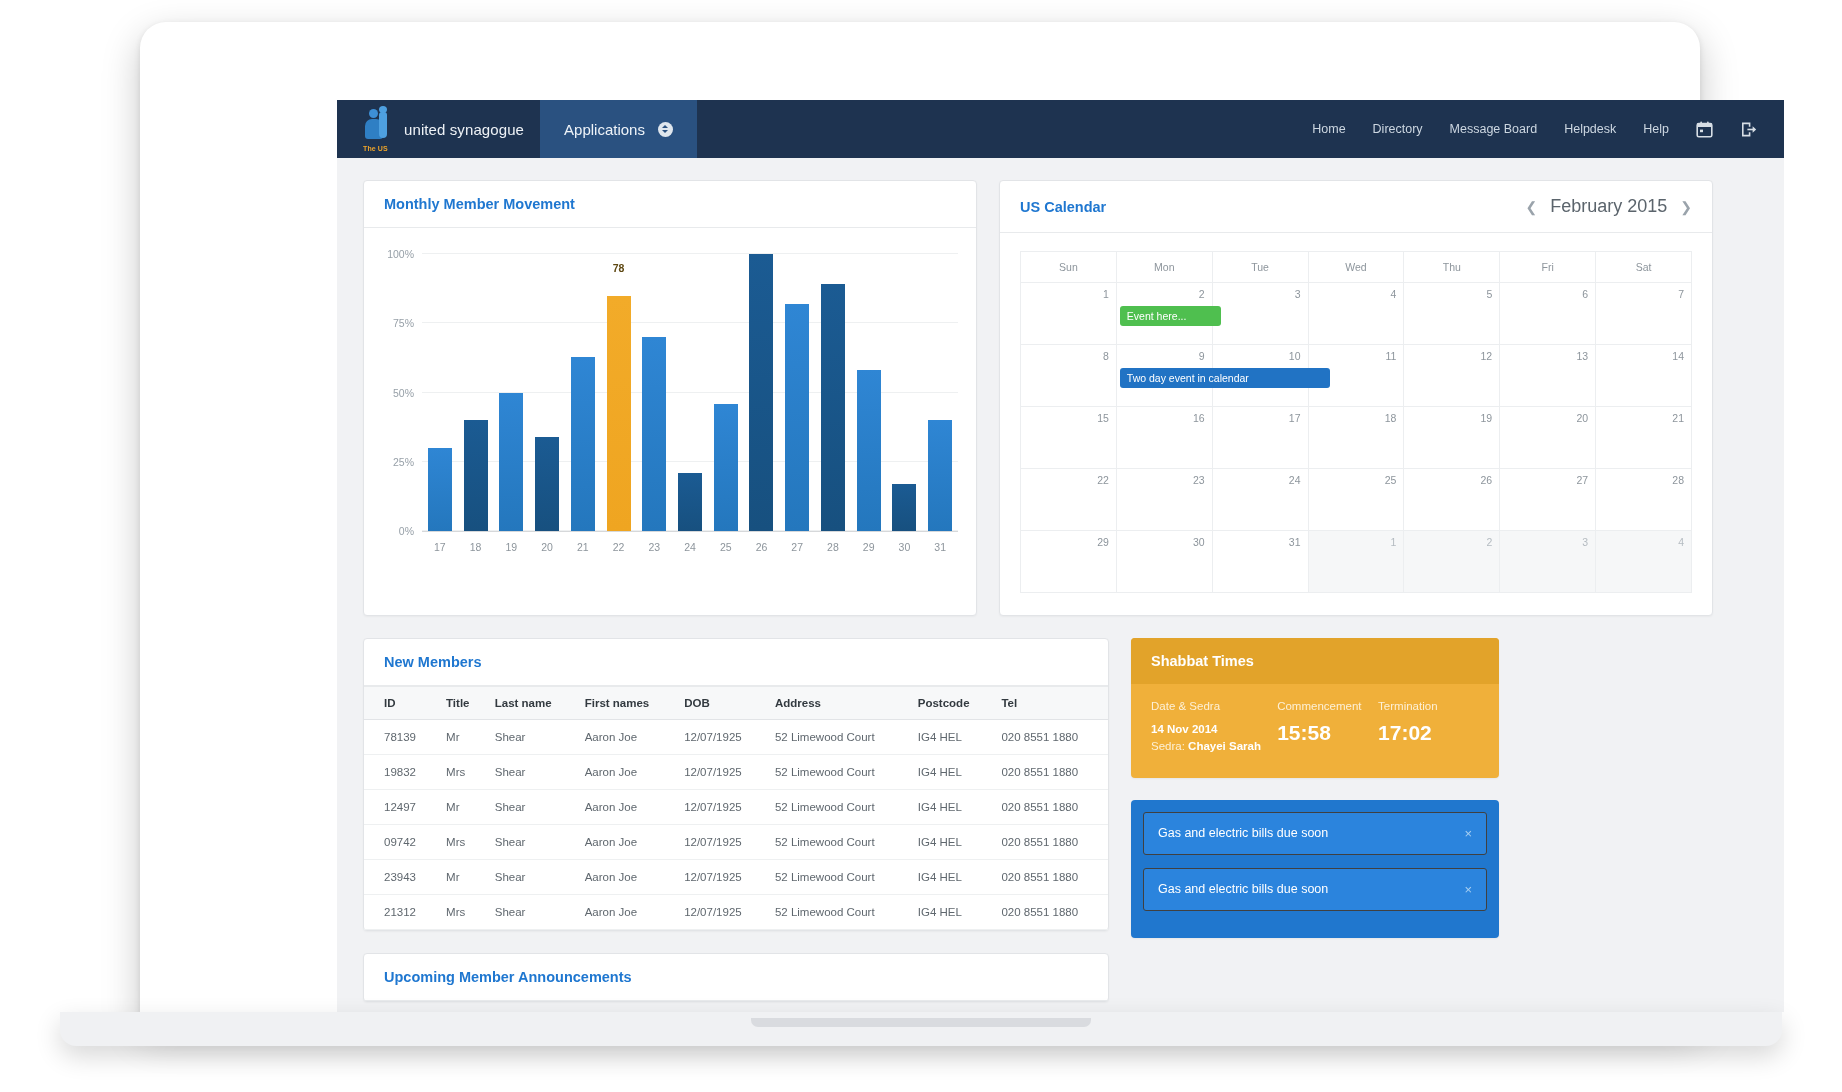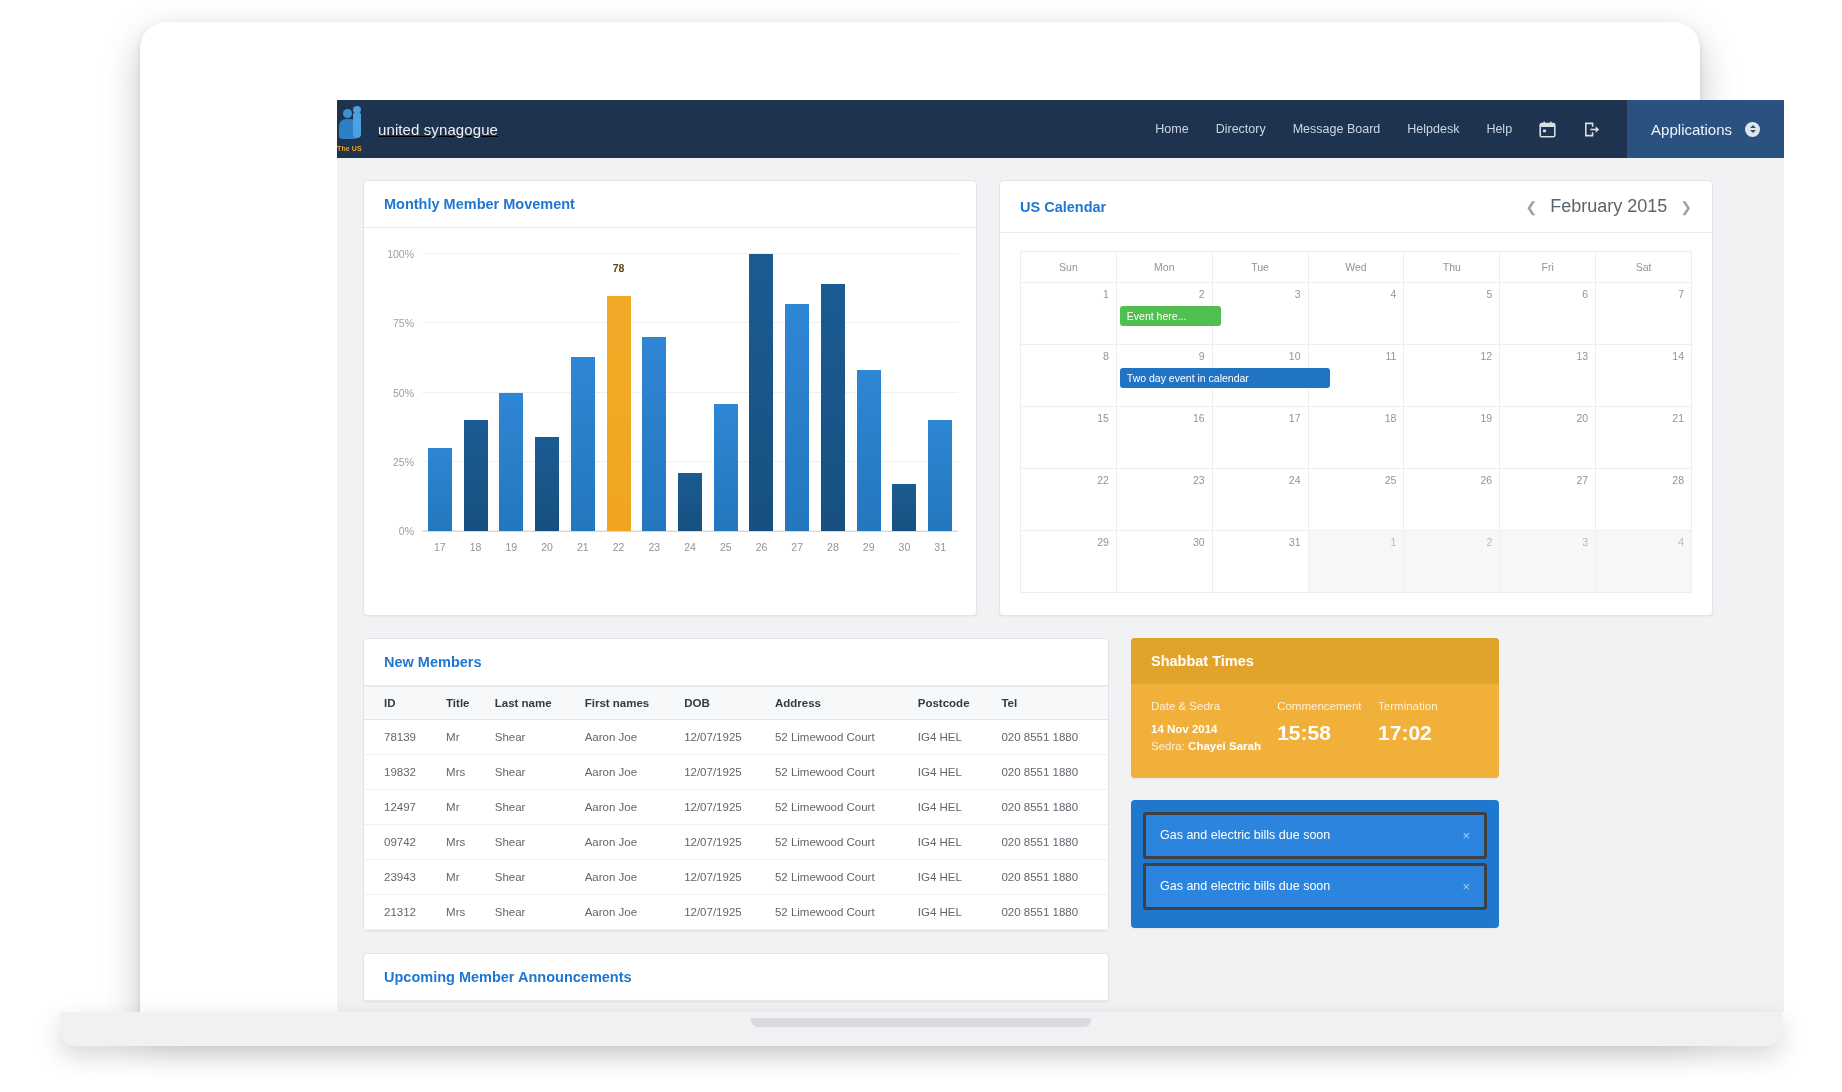--- a/index.html
+++ b/index.html
@@ -46,23 +46,22 @@
   
   #navbar {
     position: relative;
     height: 58px;
     background: #1e3350;
     display: flex;
     align-items: stretch;
   }
   #brand {
     display: flex; align-items: center;
-    padding: 0 16px 0 0;
+    padding: 0 16px 0 26px;
     min-width: 182px;
-    text-decoration: underline;
   }
   #logo-mark {
     position: relative;
     width: 30px; height: 42px;
     margin-right: 11px;
     flex: 0 0 auto;
   }
   .logo-head {
     position: absolute; left: 6px; top: 1px;
     width: 9px; height: 9px; border-radius: 50%;
@@ -337,24 +336,24 @@
   #notes-head {
     background: #1a66b4;
     padding: 15px 20px;
     color: #ffffff;
     font-size: 14.5px;
     font-weight: bold;
   }
   #notes-body { padding: 12px 12px 14px 12px; }
   .note {
     background: #2b84dd;
-    border: 3px solid #404040;
+    border: 1px solid #404040;
     border-radius: 3px;
     padding: 13px 14px;
-    margin-bottom: 4px;
+    margin-bottom: 13px;
     display: flex; align-items: center;
     justify-content: space-between;
     cursor: pointer;
   }
   .note-text { color: #ffffff; font-size: 12.5px; }
   .note-close { color: #a8d0f2; font-size: 13px; cursor: pointer; }
 
   
   #announce-panel { width: 746px; margin-top: 22px; }
 </style>
@@ -368,20 +367,28 @@
 
       <div id="brand">
         <div id="logo-mark">
           <span class="logo-head"></span>
           <span class="logo-body"></span>
           <span class="logo-dot"></span>
           <span class="logo-j"></span>
           <span class="logo-sub">The US</span>
         </div>
         <span id="brand-text">united synagogue</span>
+      </div>
+
+      <div id="applications-tab">
+        <span>Applications</span>
+        <span class="stepper-icon">
+          <i class="up"></i>
+            <i class="down"></i>
+        </span>
       </div>
 
       <div id="nav-right">
         <a class="nav-link">Home</a>
         <a class="nav-link">Directory</a>
         <a class="nav-link">Message Board</a>
         <a class="nav-link">Helpdesk</a>
         <a class="nav-link">Help</a>
         <span class="nav-icon">
           <svg width="17" height="17" viewBox="0 0 17 17">
@@ -393,28 +400,20 @@
           </svg>
         </span>
         <span class="nav-icon">
           <svg width="18" height="17" viewBox="0 0 18 17">
             <path d="M2 1.6h8.4v4.2H8.8V3.2H3.6v10.6h5.2v-2.6h1.6v4.2H2z" fill="#d7dee5"></path>
             <rect x="7.4" y="7.7" width="7" height="1.6" fill="#d7dee5"></rect>
             <path d="M12.6 5.3l3.6 3.2-3.6 3.2z" fill="#d7dee5"></path>
           </svg>
         </span>
       </div>
-
-      <div id="applications-tab">
-        <span>Applications</span>
-        <span class="stepper-icon">
-          <i class="up"></i>
-            <i class="down"></i>
-        </span>
-      </div>
     </div>
 
     <div id="page">
 
       <div class="row">
 
         <div class="panel" id="chart-panel">
           <div class="panel-head">
             <span class="panel-title">Monthly Member Movement</span>
           </div>

